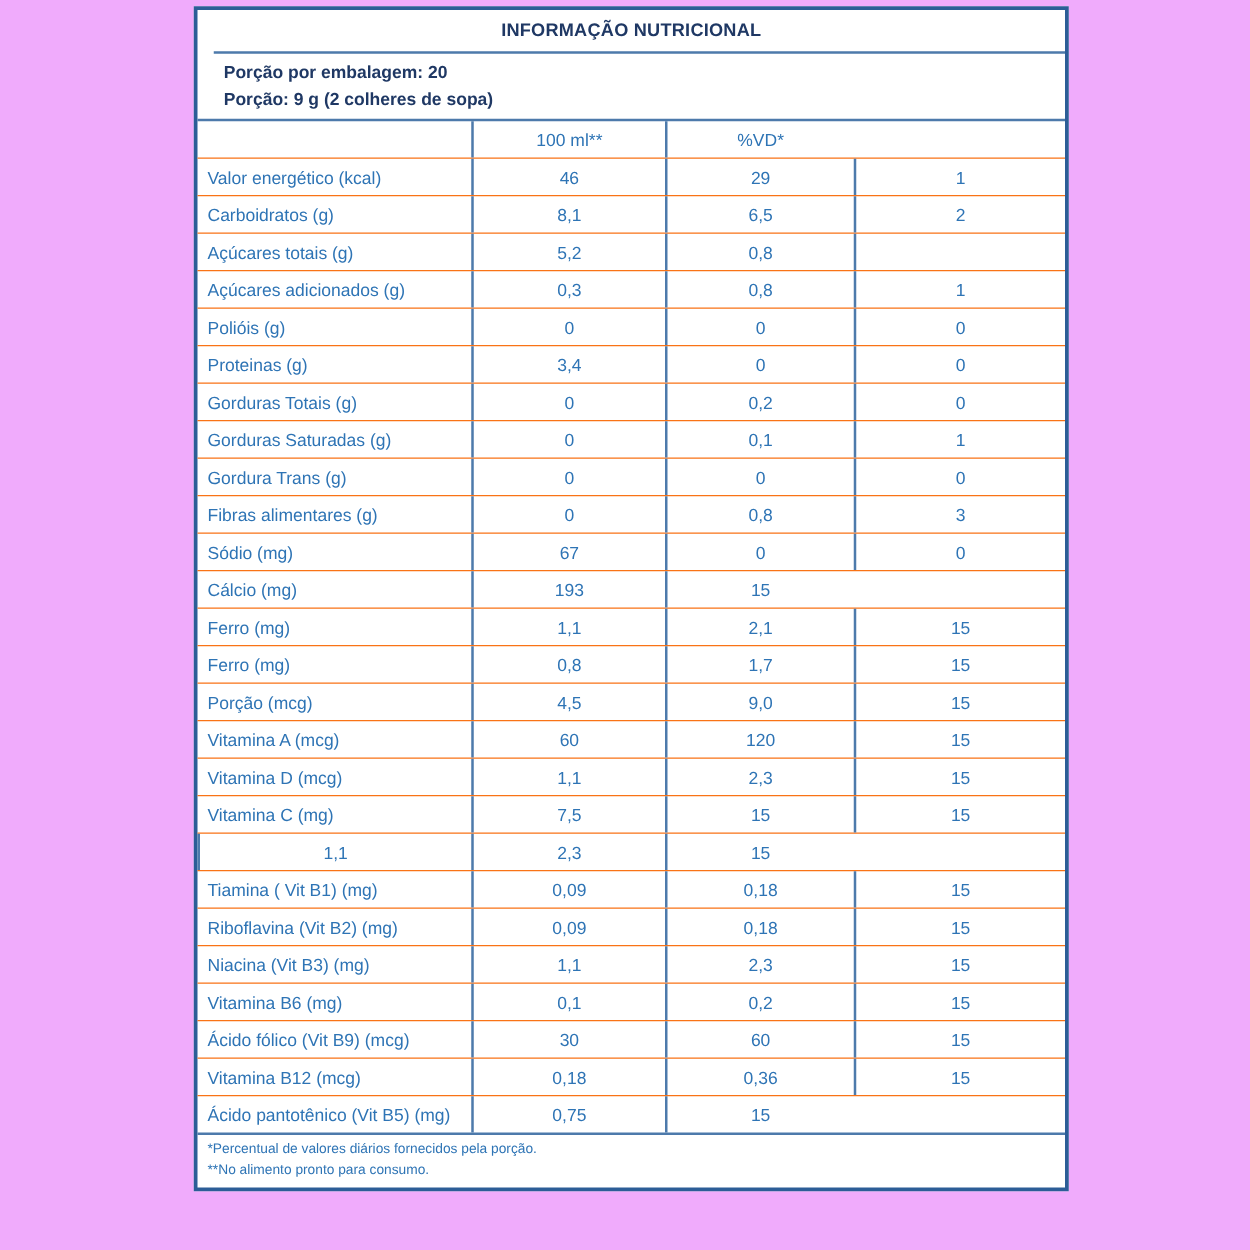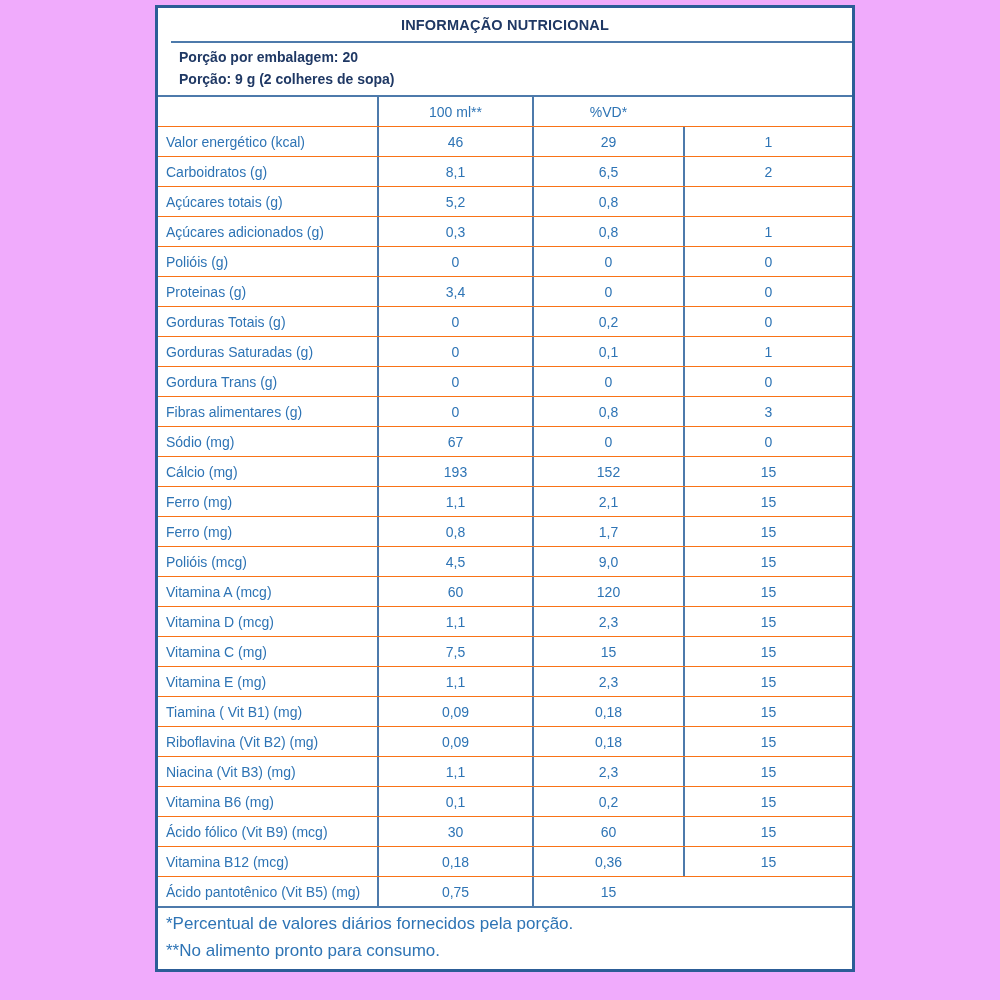--- a/index.html
+++ b/index.html
@@ -72,21 +72,21 @@
     text-align: center;
     border-left: 2px solid #4d7aab;
   }
   .header-cell {
     font-size: 14px;
     color: #2e74b5;
   }
   .footnotes {
     border-top: 2px solid #4d7aab;
     padding: 3px 8px 5px 8px;
-    font-size: 17px;
+    font-size: 11px;
     color: #2e74b5;
     line-height: 1.55;
   }
 </style>
 </head>
 <body>
 
 <div class="page">
   <div class="nt">
 
@@ -166,37 +166,36 @@
         </div>
         <div class="grid-row">
           <div class="cell label-cell">Sódio (mg)</div>
           <div class="cell val-cell">67</div>
           <div class="cell val-cell">0</div>
           <div class="cell val-cell">0</div>
         </div>
         <div class="grid-row">
           <div class="cell label-cell">Cálcio (mg)</div>
           <div class="cell val-cell">193</div>
-          <div class="cell val-cell">152</div>
           <div class="cell val-cell">15</div>
         </div>
         <div class="grid-row">
           <div class="cell label-cell">Ferro (mg)</div>
           <div class="cell val-cell">1,1</div>
           <div class="cell val-cell">2,1</div>
           <div class="cell val-cell">15</div>
         </div>
         <div class="grid-row">
           <div class="cell label-cell">Ferro (mg)</div>
           <div class="cell val-cell">0,8</div>
           <div class="cell val-cell">1,7</div>
           <div class="cell val-cell">15</div>
         </div>
         <div class="grid-row">
-          <div class="cell label-cell">Polióis (mcg)</div>
+          <div class="cell label-cell">Porção (mcg)</div>
           <div class="cell val-cell">4,5</div>
           <div class="cell val-cell">9,0</div>
           <div class="cell val-cell">15</div>
         </div>
         <div class="grid-row">
           <div class="cell label-cell">Vitamina A (mcg)</div>
           <div class="cell val-cell">60</div>
           <div class="cell val-cell">120</div>
           <div class="cell val-cell">15</div>
         </div>
@@ -206,21 +205,20 @@
           <div class="cell val-cell">2,3</div>
           <div class="cell val-cell">15</div>
         </div>
         <div class="grid-row">
           <div class="cell label-cell">Vitamina C (mg)</div>
           <div class="cell val-cell">7,5</div>
           <div class="cell val-cell">15</div>
           <div class="cell val-cell">15</div>
         </div>
         <div class="grid-row">
-          <div class="cell label-cell">Vitamina E (mg)</div>
           <div class="cell val-cell">1,1</div>
           <div class="cell val-cell">2,3</div>
           <div class="cell val-cell">15</div>
         </div>
         <div class="grid-row">
           <div class="cell label-cell">Tiamina ( Vit B1) (mg)</div>
           <div class="cell val-cell">0,09</div>
           <div class="cell val-cell">0,18</div>
           <div class="cell val-cell">15</div>
         </div>

